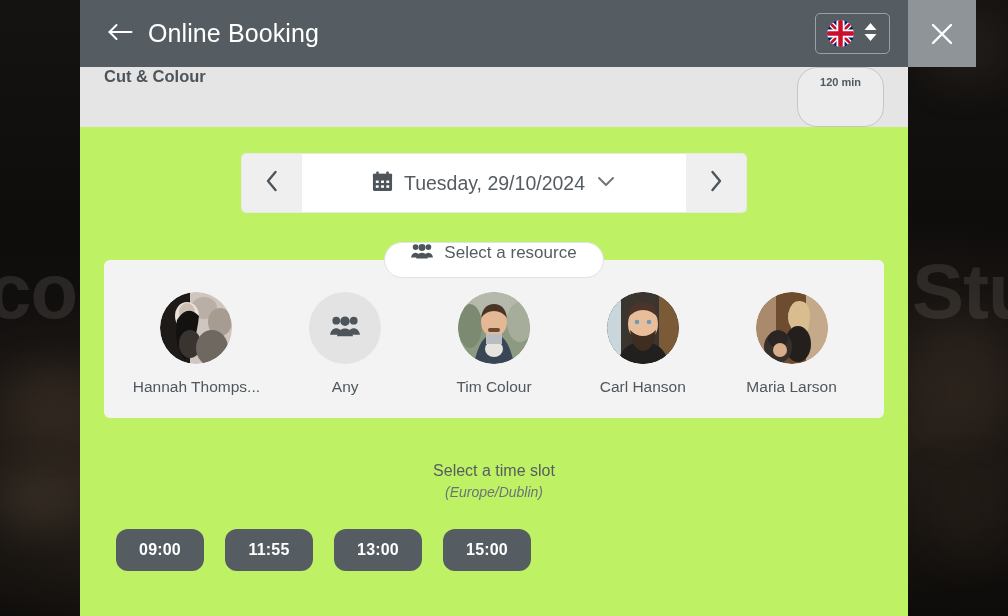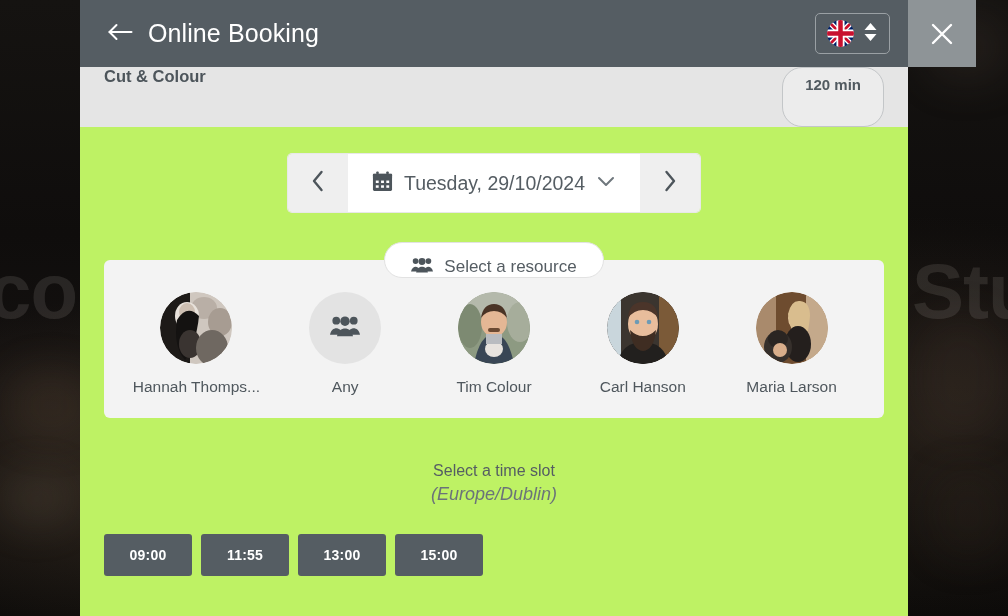--- a/index.html
+++ b/index.html
@@ -132,35 +132,35 @@
     color: #4d555b;
     font-size: 16.5px;
     font-weight: 700;
   }
   .duration-badge {
     margin-left: auto;
     border: 1px solid #c3c6c8;
     border-radius: 20px;
     background: #ececec;
     color: #515a60;
-    font-size: 15px;
+    font-size: 11px;
     font-weight: 700;
     padding: 8px 22px;
     white-space: nowrap;
   }
 
   
   .card-body {
     padding: 0 24px;
   }
 
   
   .date-nav {
     margin: 27px auto 0;
-    width: 412px;
+    width: 504px;
     height: 58px;
     display: flex;
     border-radius: 4px;
     overflow: hidden;
     box-shadow: 0 0 0 1px #e8e8e8;
   }
   .date-arrow {
     width: 60px;
     background: #efefef;
     display: flex;
@@ -193,21 +193,21 @@
     position: relative;
     z-index: 3;
   }
   .resource-pill {
     background: #ffffff;
     border: 1px solid #e2e2e2;
     border-radius: 22px;
     height: 36px;
     padding: 0 26px;
     display: inline-flex;
-    align-items: flex-end;
+    align-items: flex-start;
     gap: 11px;
     cursor: pointer;
   }
   .resource-pill-label {
     color: #555d63;
     font-size: 17px;
     white-space: nowrap;
   }
 
   .resource-panel {
@@ -256,41 +256,42 @@
     text-align: center;
     margin-top: 44px;
     color: #555d63;
     font-size: 16px;
     font-weight: 400;
   }
   .slots-tz {
     text-align: center;
     margin-top: 4px;
     color: #6b7379;
-    font-size: 18px;
+    font-size: 14px;
     font-style: italic;
   }
   .slots-row {
     display: flex;
     gap: 9px;
     margin-top: 29px;
     flex-wrap: wrap;
   }
   .slot-btn {
     background: #555d63;
     color: #ffffff;
     border: none;
-    border-radius: 3px;
+    border-radius: 12px;
     width: 88px;
     height: 42px;
     font-family: "Liberation Sans", sans-serif;
-    font-size: 14px;
+    font-size: 16px;
     font-weight: 700;
     cursor: pointer;
     letter-spacing: 0.2px;
+    margin-left: 12px;
   }
 </style>
 </head>
 <body>
 
 <div id="page">
 
   <div class="bg-photo"></div>
   <div class="bg-blob b1"></div>
   <div class="bg-blob b2"></div>

